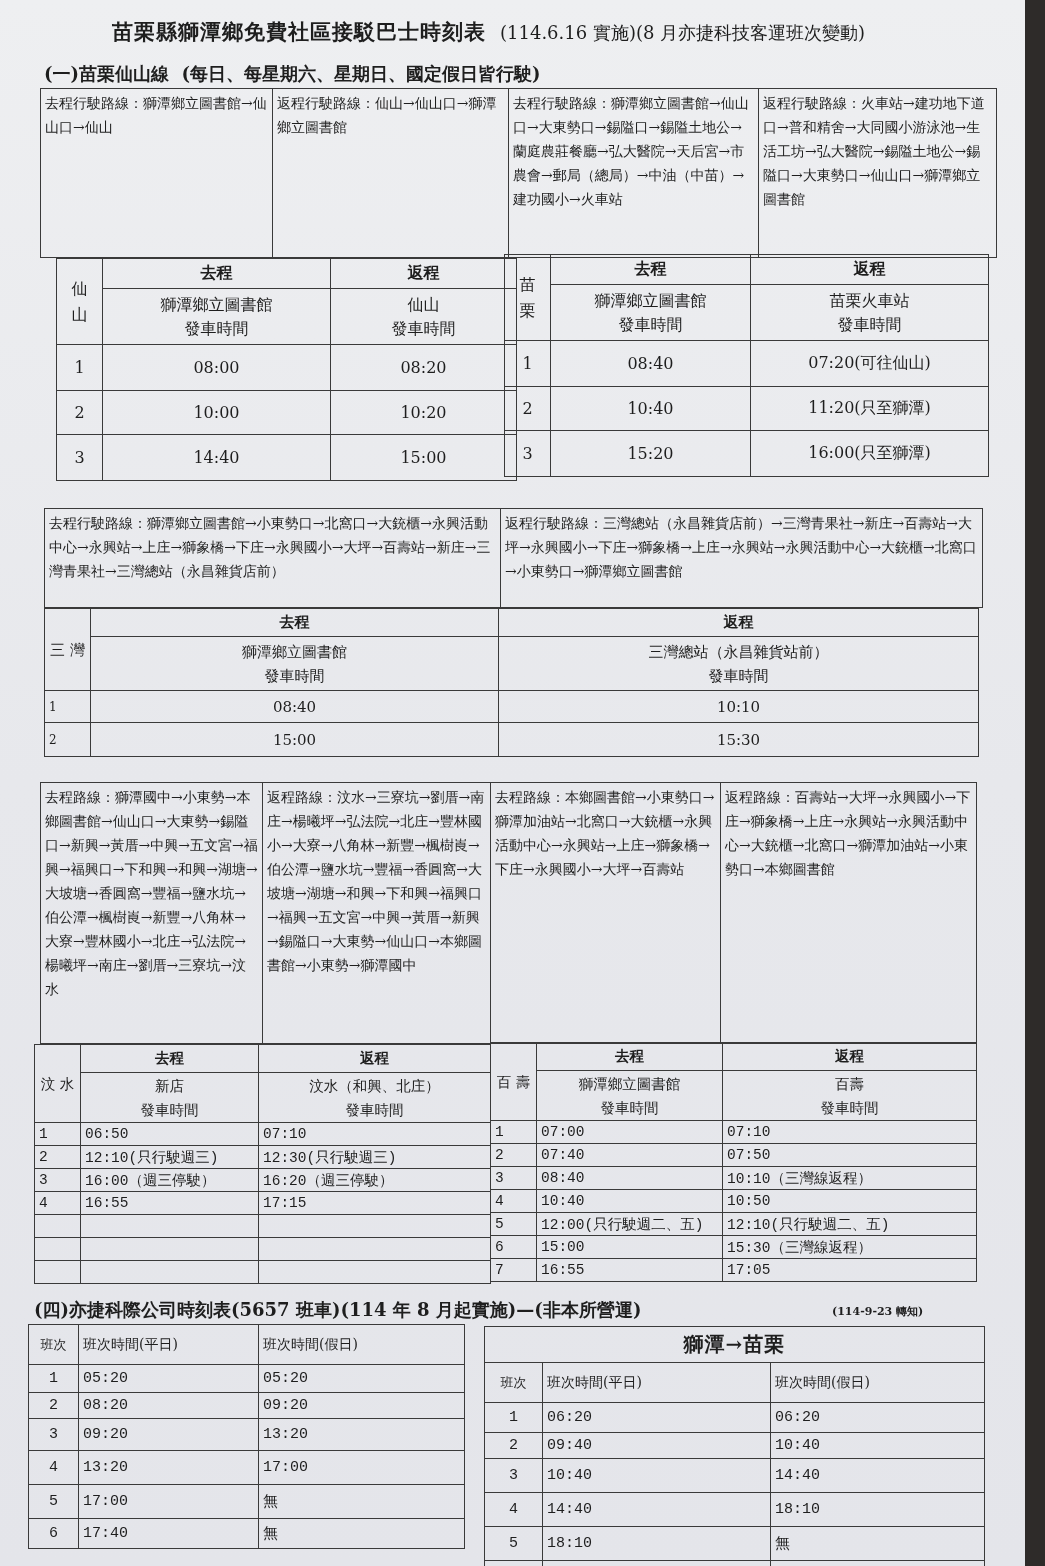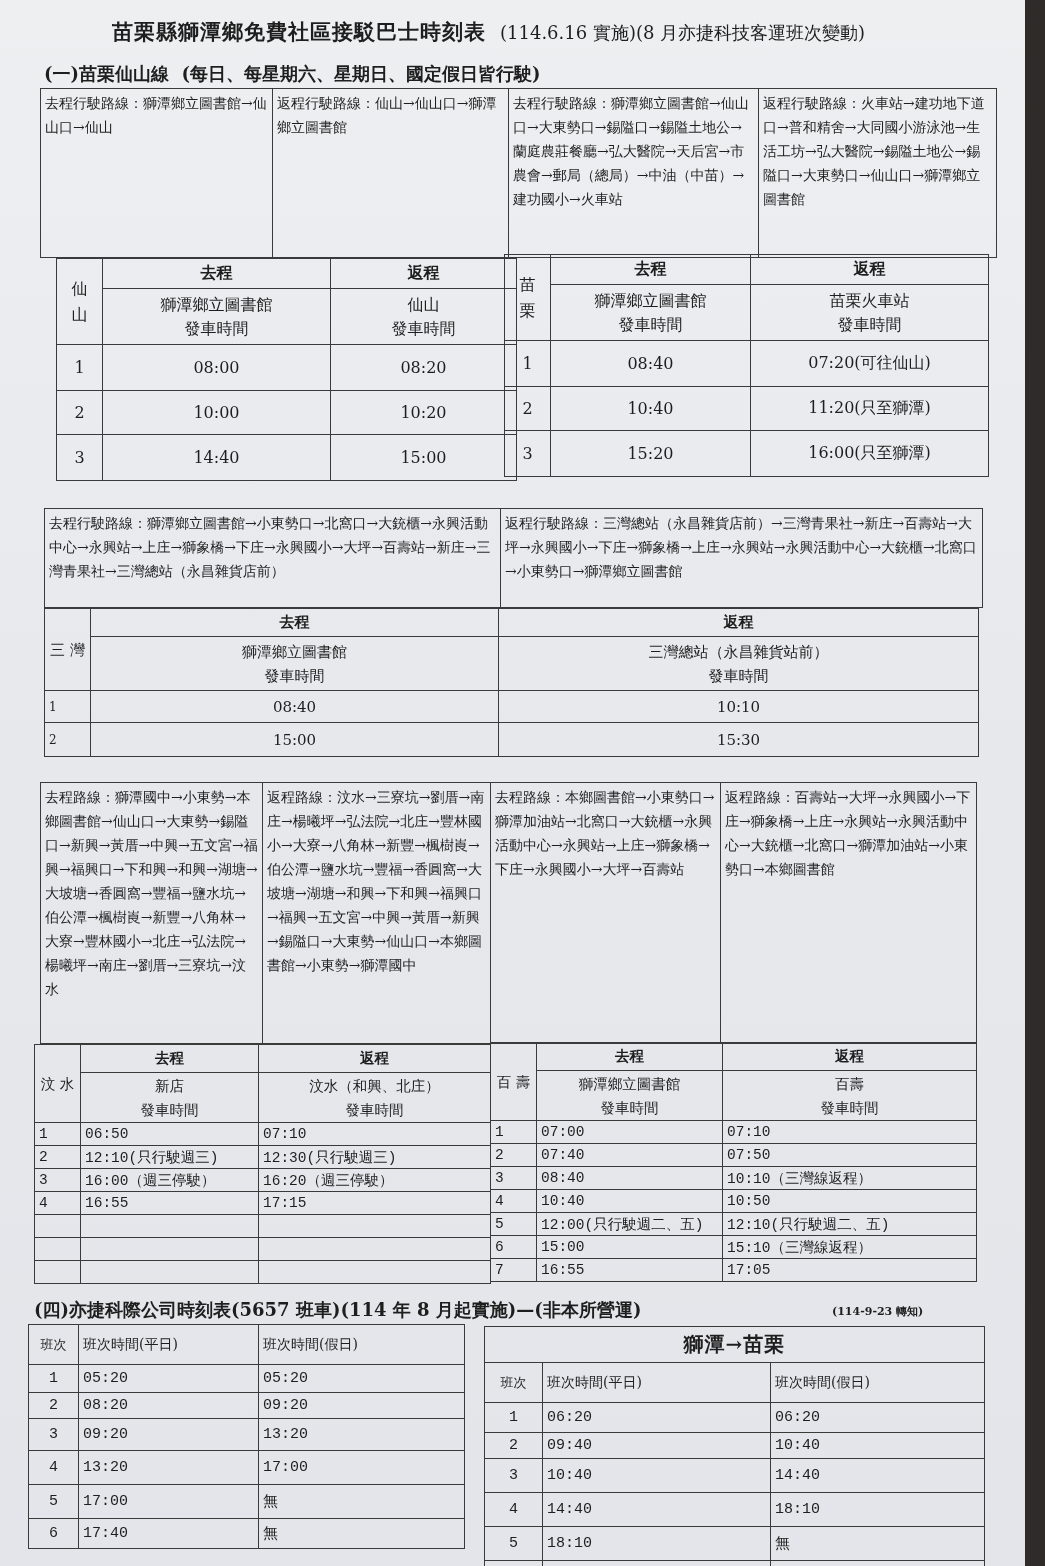--- a/index.html
+++ b/index.html
@@ -317,21 +317,21 @@
           <td>10:50</td>
         </tr>
     <tr>
           <td>5</td>
           <td>12:00(只行駛週二、五)</td>
           <td>12:10(只行駛週二、五)</td>
         </tr>
     <tr>
           <td>6</td>
           <td>15:00</td>
-          <td>15:10（三灣線返程）</td>
+          <td>15:30（三灣線返程）</td>
         </tr>
     <tr>
           <td>7</td>
           <td>16:55</td>
           <td>17:05</td>
         </tr>
   </tbody>
     </table>
 
   <div class="sec-head" style="left:34px; top:1298px;">(四)亦捷科際公司時刻表(5657 班車)(114 年 8 月起實施)—(非本所營運)</div>

